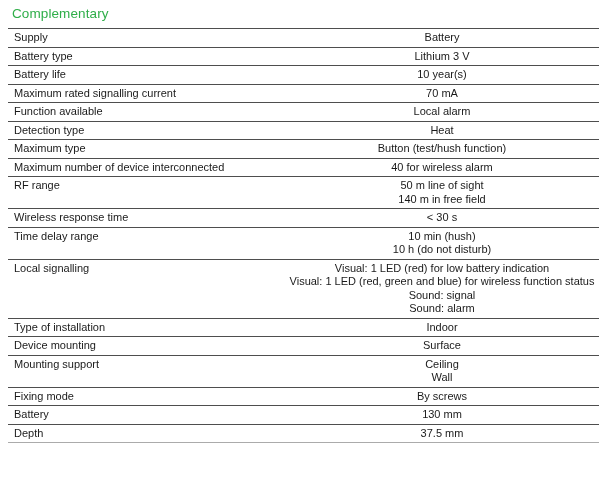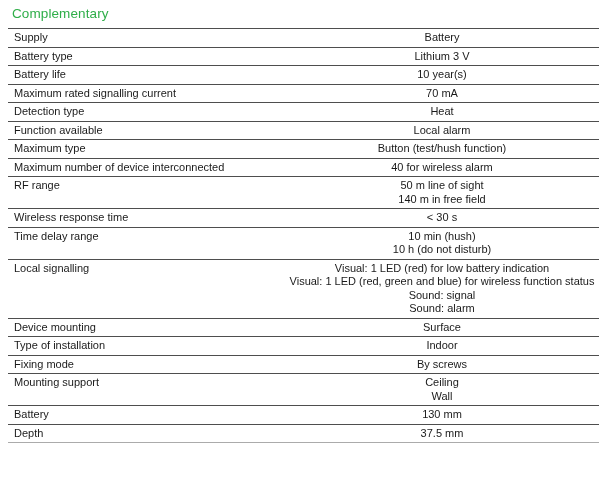--- a/index.html
+++ b/index.html
@@ -76,29 +76,29 @@
             <div class="value-line">10 year(s)</div>
           </td>
         </tr>
         <tr>
           <td class="label-cell">Maximum rated signalling current</td>
           <td class="value-cell">
             <div class="value-line">70 mA</div>
           </td>
         </tr>
         <tr>
+          <td class="label-cell">Function available</td>
+          <td class="value-cell">
+            <div class="value-line">Local alarm</div>
+          </td>
+        </tr>
+        <tr>
           <td class="label-cell">Detection type</td>
           <td class="value-cell">
             <div class="value-line">Heat</div>
-          </td>
-        </tr>
-        <tr>
-          <td class="label-cell">Function available</td>
-          <td class="value-cell">
-            <div class="value-line">Local alarm</div>
           </td>
         </tr>
         <tr>
           <td class="label-cell">Maximum type</td>
           <td class="value-cell">
             <div class="value-line">Button (test/hush function)</div>
           </td>
         </tr>
         <tr>
           <td class="label-cell">Maximum number of device interconnected</td>
@@ -129,42 +129,42 @@
         <tr>
           <td class="label-cell">Local signalling</td>
           <td class="value-cell">
             <div class="value-line">Visual: 1 LED (red) for low battery indication</div>
             <div class="value-line">Visual: 1 LED (red, green and blue) for wireless function status</div>
             <div class="value-line">Sound: signal</div>
             <div class="value-line">Sound: alarm</div>
           </td>
         </tr>
         <tr>
-          <td class="label-cell">Device mounting</td>
-          <td class="value-cell">
-            <div class="value-line">Surface</div>
-          </td>
-        </tr>
-        <tr>
           <td class="label-cell">Type of installation</td>
           <td class="value-cell">
             <div class="value-line">Indoor</div>
           </td>
         </tr>
         <tr>
-          <td class="label-cell">Fixing mode</td>
+          <td class="label-cell">Device mounting</td>
           <td class="value-cell">
-            <div class="value-line">By screws</div>
+            <div class="value-line">Surface</div>
           </td>
         </tr>
         <tr>
           <td class="label-cell">Mounting support</td>
           <td class="value-cell">
             <div class="value-line">Ceiling</div>
             <div class="value-line">Wall</div>
+          </td>
+        </tr>
+        <tr>
+          <td class="label-cell">Fixing mode</td>
+          <td class="value-cell">
+            <div class="value-line">By screws</div>
           </td>
         </tr>
         <tr>
           <td class="label-cell">Battery</td>
           <td class="value-cell">
             <div class="value-line">130 mm</div>
           </td>
         </tr>
         <tr>
           <td class="label-cell">Depth</td>

